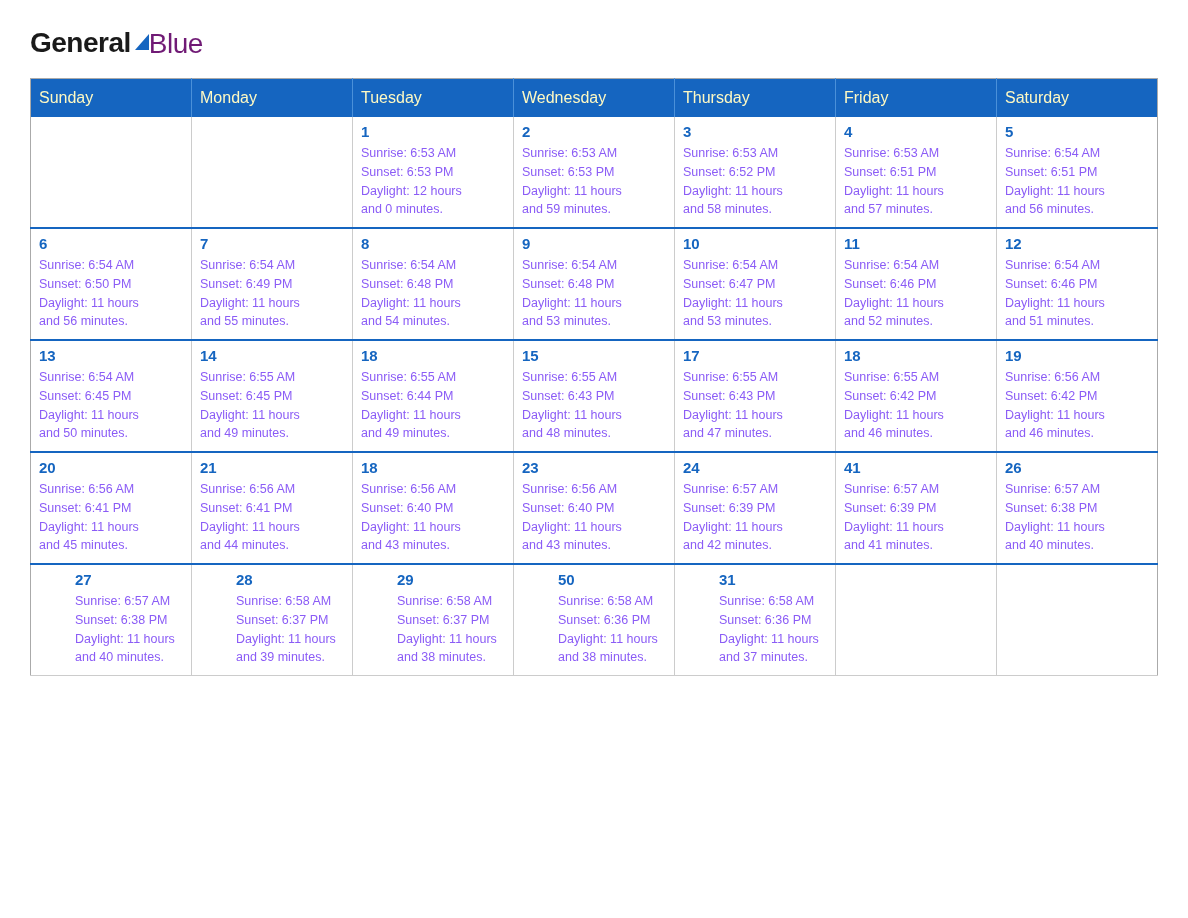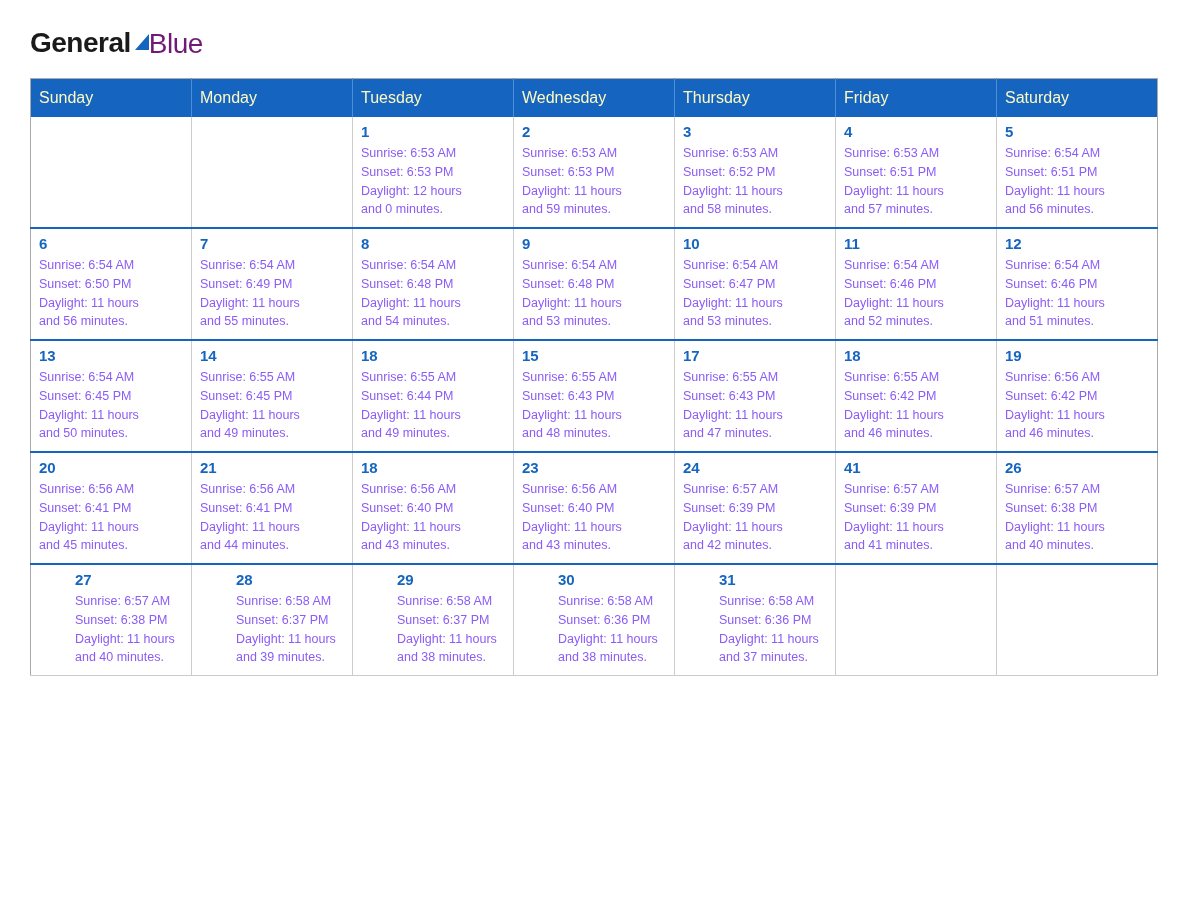--- a/index.html
+++ b/index.html
@@ -261,21 +261,21 @@
         </td>
         <td>
           <span class="day-number">28</span>
           <div class="day-info">Sunrise: 6:58 AM<br>Sunset: 6:37 PM<br>Daylight: 11 hours<br>and 39 minutes.</div>
         </td>
         <td>
           <span class="day-number">29</span>
           <div class="day-info">Sunrise: 6:58 AM<br>Sunset: 6:37 PM<br>Daylight: 11 hours<br>and 38 minutes.</div>
         </td>
         <td>
-          <span class="day-number">30</span>
+          <span class="day-number">50</span>
           <div class="day-info">Sunrise: 6:58 AM<br>Sunset: 6:36 PM<br>Daylight: 11 hours<br>and 38 minutes.</div>
         </td>
         <td>
           <span class="day-number">31</span>
           <div class="day-info">Sunrise: 6:58 AM<br>Sunset: 6:36 PM<br>Daylight: 11 hours<br>and 37 minutes.</div>
         </td>
         <td class="empty-cell"></td>
         <td class="empty-cell"></td>
       </tr>
     </tbody>

